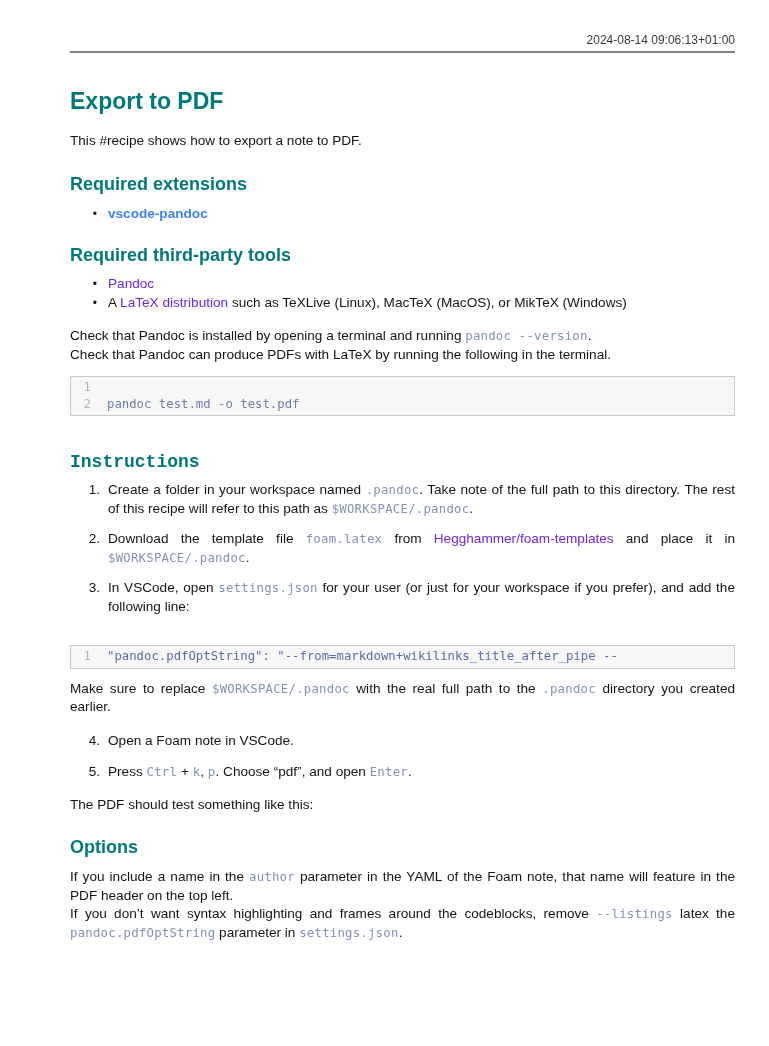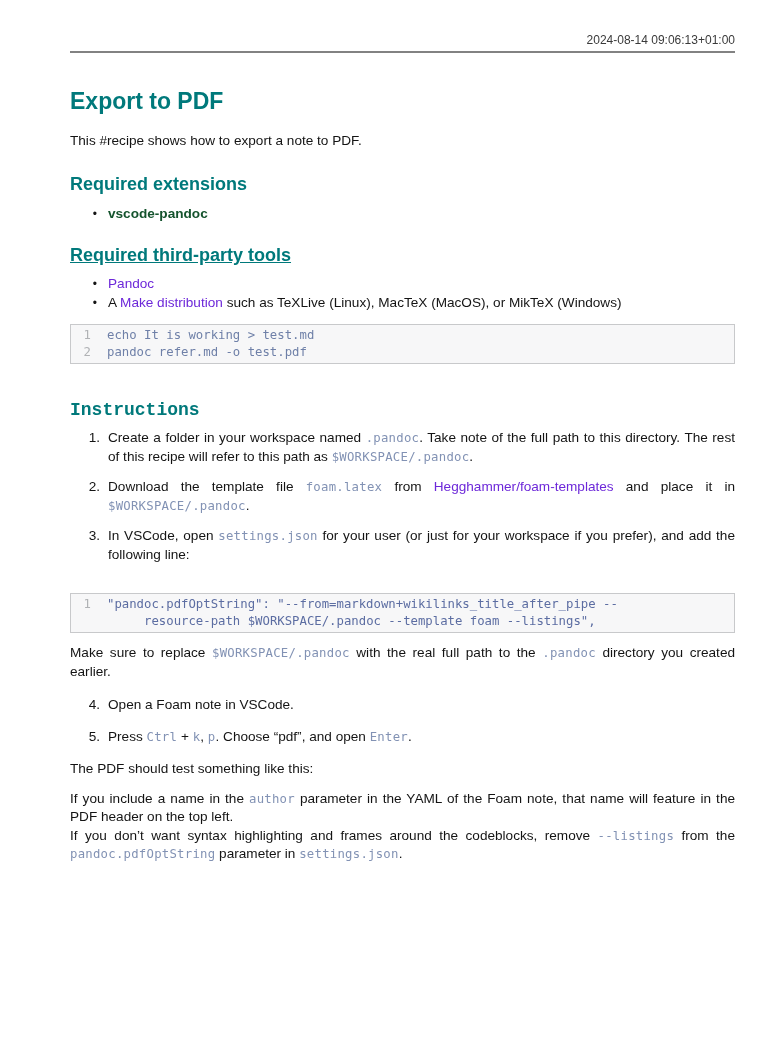--- a/index.html
+++ b/index.html
@@ -33,41 +33,41 @@
   }
   .para{
     font-size:13.6px;line-height:18.5px;text-align:justify;
   }
   .line{min-height:18.5px;}
   .seg-code{
     font-family:"DejaVu Sans Mono","Liberation Mono",monospace;
     color:#8292b4;font-size:12.3px;letter-spacing:0.02em;
   }
   .seg-link{color:#6d28d9;}
-  .seg-linkbold{color:#14532d;font-weight:bold;}
+  .seg-linkbold{color:#3b82f6;font-weight:bold;}
   .codeblock{
     background:#f7f7f8;border:1px solid #c8c9cb;
     padding:2px 8px 3px 10px;box-sizing:border-box;
     font-family:"DejaVu Sans Mono","Liberation Mono",monospace;
     font-size:12.3px;line-height:16.5px;
   }
   .code-line{display:flex;}
   .code-num{flex:none;width:10px;text-align:right;color:#b0b2b5;margin-right:16px;}
   .code-text{white-space:pre-wrap;color:#6f80a8;word-break:break-word;}
   .codeblock.tone2 .code-text{color:#5c6da2;}
   .uli{display:flex;font-size:13.6px;line-height:18.5px;}
   .uli-marker{flex:none;width:27px;text-align:right;margin-right:11px;font-size:12px;}
   .uli-body{flex:1;text-align:justify;}
   .oli{display:flex;font-size:13.6px;line-height:18.5px;}
   .oli-num{flex:none;width:30px;text-align:right;margin-right:8px;}
   .oli-body{flex:1;text-align:justify;}
   .mt-intro{margin-top:18px;}
   .mt-h2a{margin-top:23px;}
   .mt-ul1{margin-top:11px;}
-  .mt-h2b{margin-top:22px;text-decoration:underline;}
+  .mt-h2b{margin-top:22px;}
   .mt-ul2{margin-top:10px;}
   .mt-check{margin-top:15px;}
   .mt-code1{margin-top:12px;}
   .mt-h2c{margin-top:36px;font-family:Liberation Mono, monospace;}
   .mt-i1{margin-top:9px;}
   .mt-i2{margin-top:12px;}
   .mt-i3{margin-top:12px;}
   .mt-code2{margin-top:29px;}
   .mt-makesure{margin-top:11px;}
   .mt-i4{margin-top:15px;}
@@ -102,33 +102,36 @@
     </div>
 
     <div class="h2 mt-h2b">Required third-party tools</div>
     <div class="mt-ul2">
       <div class="uli">
         <span class="uli-marker">•</span>
         <div class="uli-body"><span class="seg-link">Pandoc</span></div>
       </div>
       <div class="uli">
         <span class="uli-marker">•</span>
-        <div class="uli-body"><span>A </span><span class="seg-link">Make distribution</span><span> such as TeXLive (Linux), MacTeX (MacOS), or MikTeX (Windows)</span></div>
+        <div class="uli-body"><span>A </span><span class="seg-link">LaTeX distribution</span><span> such as TeXLive (Linux), MacTeX (MacOS), or MikTeX (Windows)</span></div>
       </div>
     </div>
 
+    <div class="para mt-check">
+      <div class="line"><span>Check that Pandoc is installed by opening a terminal and running </span><span class="seg-code">pandoc --version</span><span>.</span></div>
+      <div class="line"><span>Check that Pandoc can produce PDFs with LaTeX by running the following in the terminal.</span></div>
+    </div>
 
     <div class="codeblock mt-code1">
       <div class="code-line">
         <span class="code-num">1</span>
-        <span class="code-text">echo It is working &gt; test.md</span>
       </div>
       <div class="code-line">
         <span class="code-num">2</span>
-        <span class="code-text">pandoc refer.md -o test.pdf</span>
+        <span class="code-text">pandoc test.md -o test.pdf</span>
       </div>
     </div>
 
     <div class="h2 mt-h2c">Instructions</div>
 
     <div class="oli mt-i1">
       <span class="oli-num">1.</span>
       <div class="oli-body"><span>Create a folder in your workspace named </span><span class="seg-code">.pandoc</span><span>. Take note of the full path to this directory. The rest of this recipe will refer to this path as </span><span class="seg-code">$WORKSPACE</span><span class="seg-code">/.pandoc</span><span>.</span></div>
     </div>
     <div class="oli mt-i2">
@@ -140,38 +143,38 @@
       <div class="oli-body"><span>In VSCode, open </span><span class="seg-code">settings.json</span><span> for your user (or just for your workspace if you prefer), and add the following line:</span></div>
     </div>
 
     <div class="codeblock tone2 mt-code2">
       <div class="code-line">
         <span class="code-num">1</span>
         <span class="code-text">"pandoc.pdfOptString": "--from=markdown+wikilinks_title_after_pipe --</span>
       </div>
       <div class="code-line">
         <span class="code-num"></span>
-        <span class="code-text">     resource-path $WORKSPACE/.pandoc --template foam --listings",</span>
       </div>
     </div>
 
     <div class="para mt-makesure"><span>Make sure to replace </span><span class="seg-code">$WORKSPACE</span><span class="seg-code">/.pandoc</span><span> with the real full path to the </span><span class="seg-code">.pandoc</span><span> directory you created earlier.</span></div>
 
     <div class="oli mt-i4">
       <span class="oli-num">4.</span>
       <div class="oli-body"><span>Open a Foam note in VSCode.</span></div>
     </div>
     <div class="oli mt-i5">
       <span class="oli-num">5.</span>
       <div class="oli-body"><span>Press </span><span class="seg-code">Ctrl</span><span> + </span><span class="seg-code">k</span><span>, </span><span class="seg-code">p</span><span>. Choose “pdf”, and open </span><span class="seg-code">Enter</span><span>.</span></div>
     </div>
 
     <div class="para mt-pdflike"><span>The PDF should test something like this:</span></div>
 
+    <div class="h2 mt-h2d">Options</div>
     <div class="para mt-opt">
       <div class="line"><span>If you include a name in the </span><span class="seg-code">author</span><span> parameter in the YAML of the Foam note, that name will feature in the PDF header on the top left.</span></div>
-      <div class="line"><span>If you don’t want syntax highlighting and frames around the codeblocks, remove </span><span class="seg-code">--listings</span><span> from the </span><span class="seg-code">pandoc.pdfOptString</span><span> parameter in </span><span class="seg-code">settings.json</span><span>.</span></div>
+      <div class="line"><span>If you don’t want syntax highlighting and frames around the codeblocks, remove </span><span class="seg-code">--listings</span><span> latex the </span><span class="seg-code">pandoc.pdfOptString</span><span> parameter in </span><span class="seg-code">settings.json</span><span>.</span></div>
     </div>
 
   </div>
 
   <div class="footer-pagenum">1</div>
 </div>
 
 </body></html>

